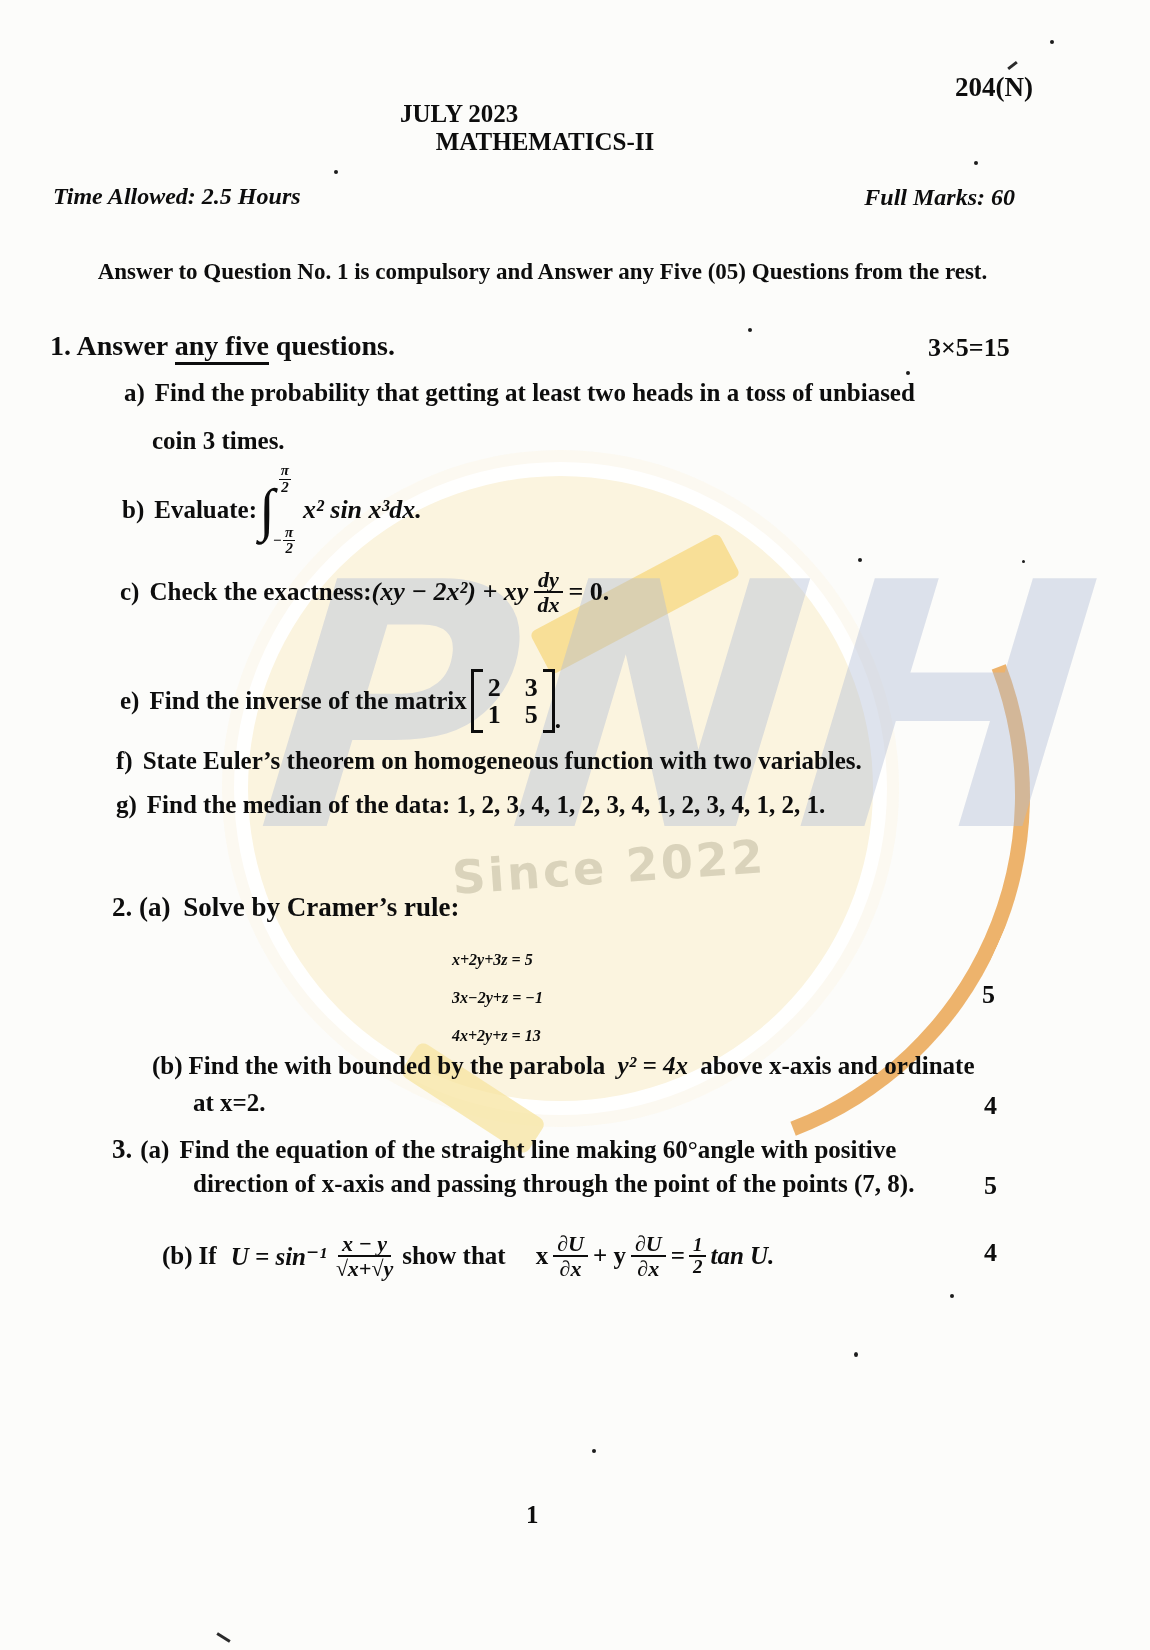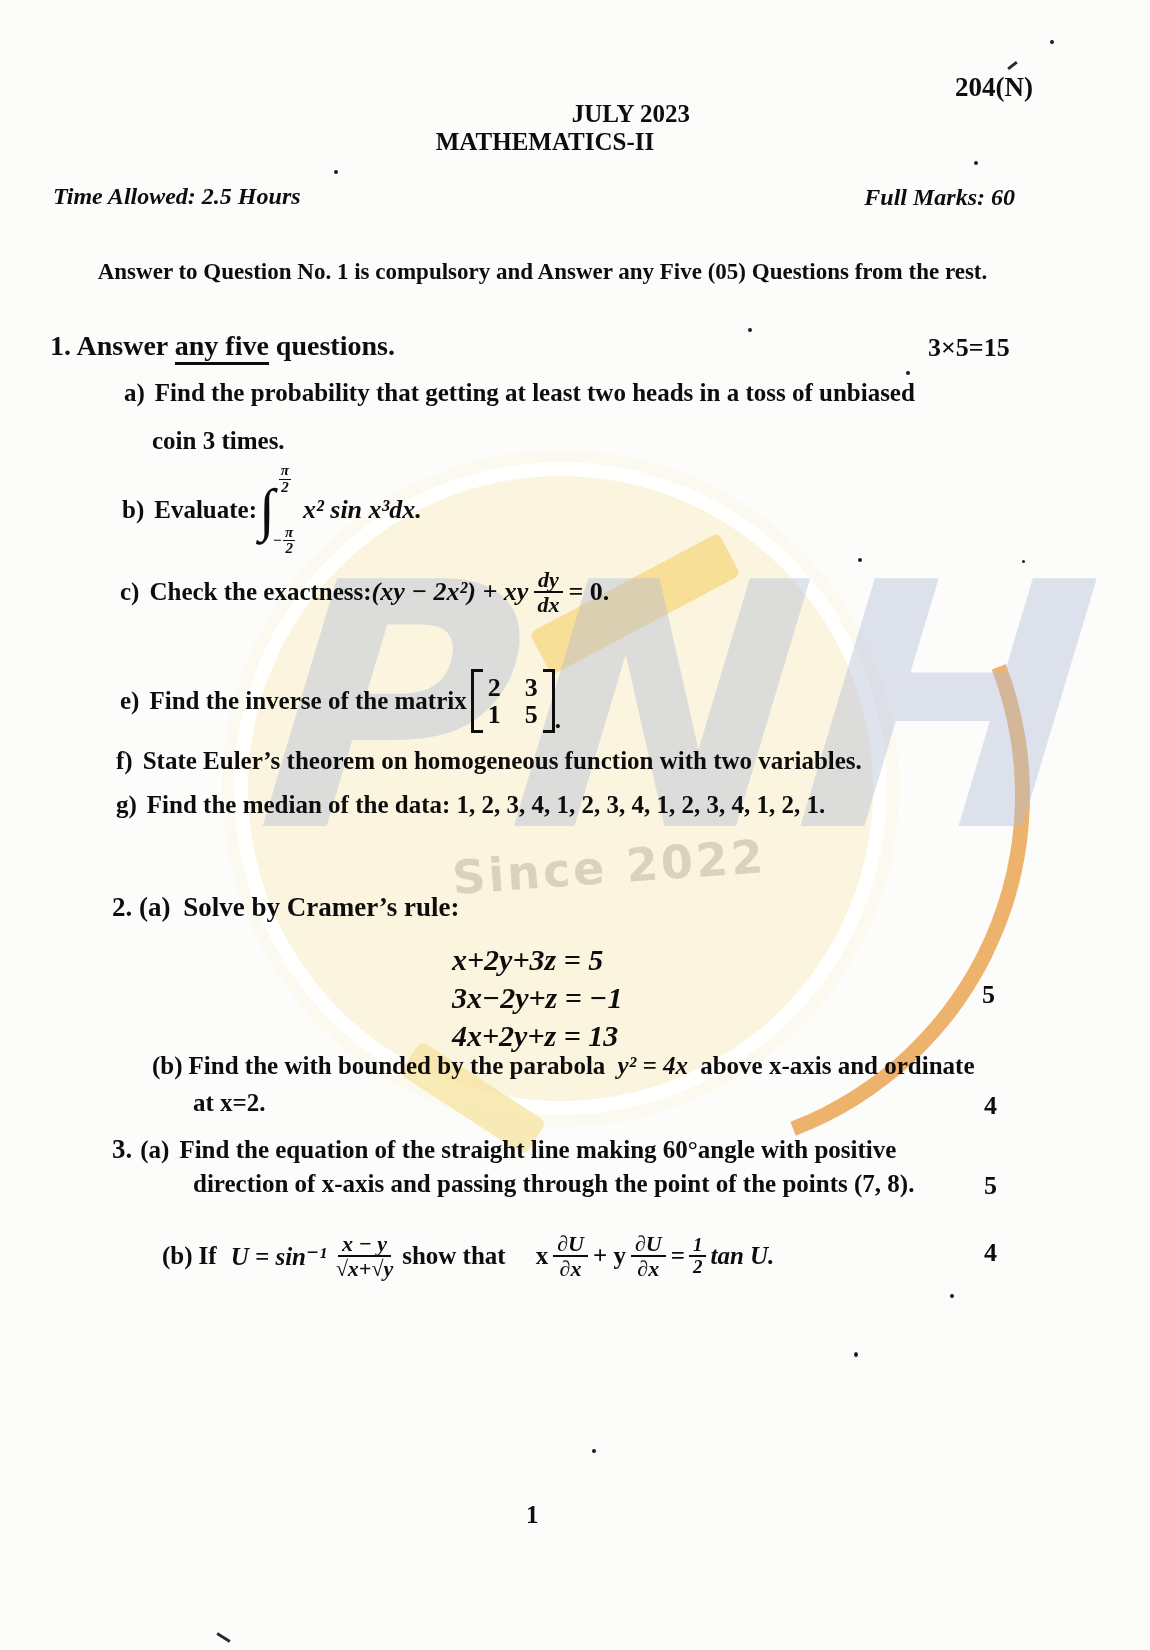--- a/index.html
+++ b/index.html
@@ -59,21 +59,21 @@
 <div class="page">
 
   <div class="abs wm wm-circle"></div>
   <div class="abs wm wm-wedge1"></div>
   <div class="abs wm wm-wedge2"></div>
   <div class="abs wm wm-arc"></div>
   <div class="abs wm wm-pnh">PNH</div>
   <div class="abs wm wm-since">Since 2022</div>
 
   <div class="abs txt b" style="left:955px;top:72px;font-size:27px;">204(N)</div>
-  <div class="abs txt b" style="left:400px;top:100px;width:290px;text-align:right;font-size:25px;">JULY 2023</div>
+  <div class="abs txt b" style="left:400px;top:100px;width:290px;text-align:left;font-size:25px;">JULY 2023</div>
   <div class="abs txt b" style="left:400px;top:128px;width:290px;text-align:center;font-size:25px;">MATHEMATICS-II</div>
   <div class="abs txt b i" style="left:53px;top:183px;font-size:24px;">Time Allowed: 2.5 Hours</div>
   <div class="abs txt b i" style="left:840px;top:184px;width:175px;text-align:right;font-size:24px;">Full Marks: 60</div>
   <div class="abs txt b" style="left:40px;top:259px;width:1005px;text-align:center;font-size:23px;">Answer to Question No. 1 is compulsory and Answer any Five (05) Questions from the rest.</div>
 
   <div class="abs txt b" style="left:50px;top:330px;font-size:28px;">
     <span>1.</span>
     <span>Answer</span>
     <span class="us">any five</span>
     <span>questions.</span>
@@ -141,21 +141,21 @@
 
   <div class="abs txt b" style="left:116px;top:791px;font-size:25px;">
     <span class="qlabel">g)</span><span>Find the median of the data: 1, 2, 3, 4, 1, 2, 3, 4, 1, 2, 3, 4, 1, 2, 1.</span>
   </div>
 
   <div class="abs txt b" style="left:112px;top:892px;font-size:27px;">
     <span>2.</span>
     <span>(a)</span>
     <span style="margin-left:6px;margin-top:36px;">Solve by Cramer’s rule:</span>
   </div>
-  <div class="abs txt b i" style="left:452px;top:941px;font-size:30px;line-height:38px;">
+  <div class="abs txt b i" style="left:452px;top:941px;font-size:16px;line-height:38px;">
     <div>x+2y+3z = 5</div>
     <div>3x−2y+z = −1</div>
     <div>4x+2y+z = 13</div>
   </div>
   <div class="abs txt mk" style="left:982px;top:980px;">5</div>
 
   <div class="abs txt b" style="left:152px;top:1052px;font-size:25px;">
     <span class="qlabel" style="margin-right:6px;">(b)</span><span>Find the with bounded by the parabola</span>
     <span class="i" style="margin:0 6px;">y² = 4x</span>
     <span>above x-axis and ordinate</span>

